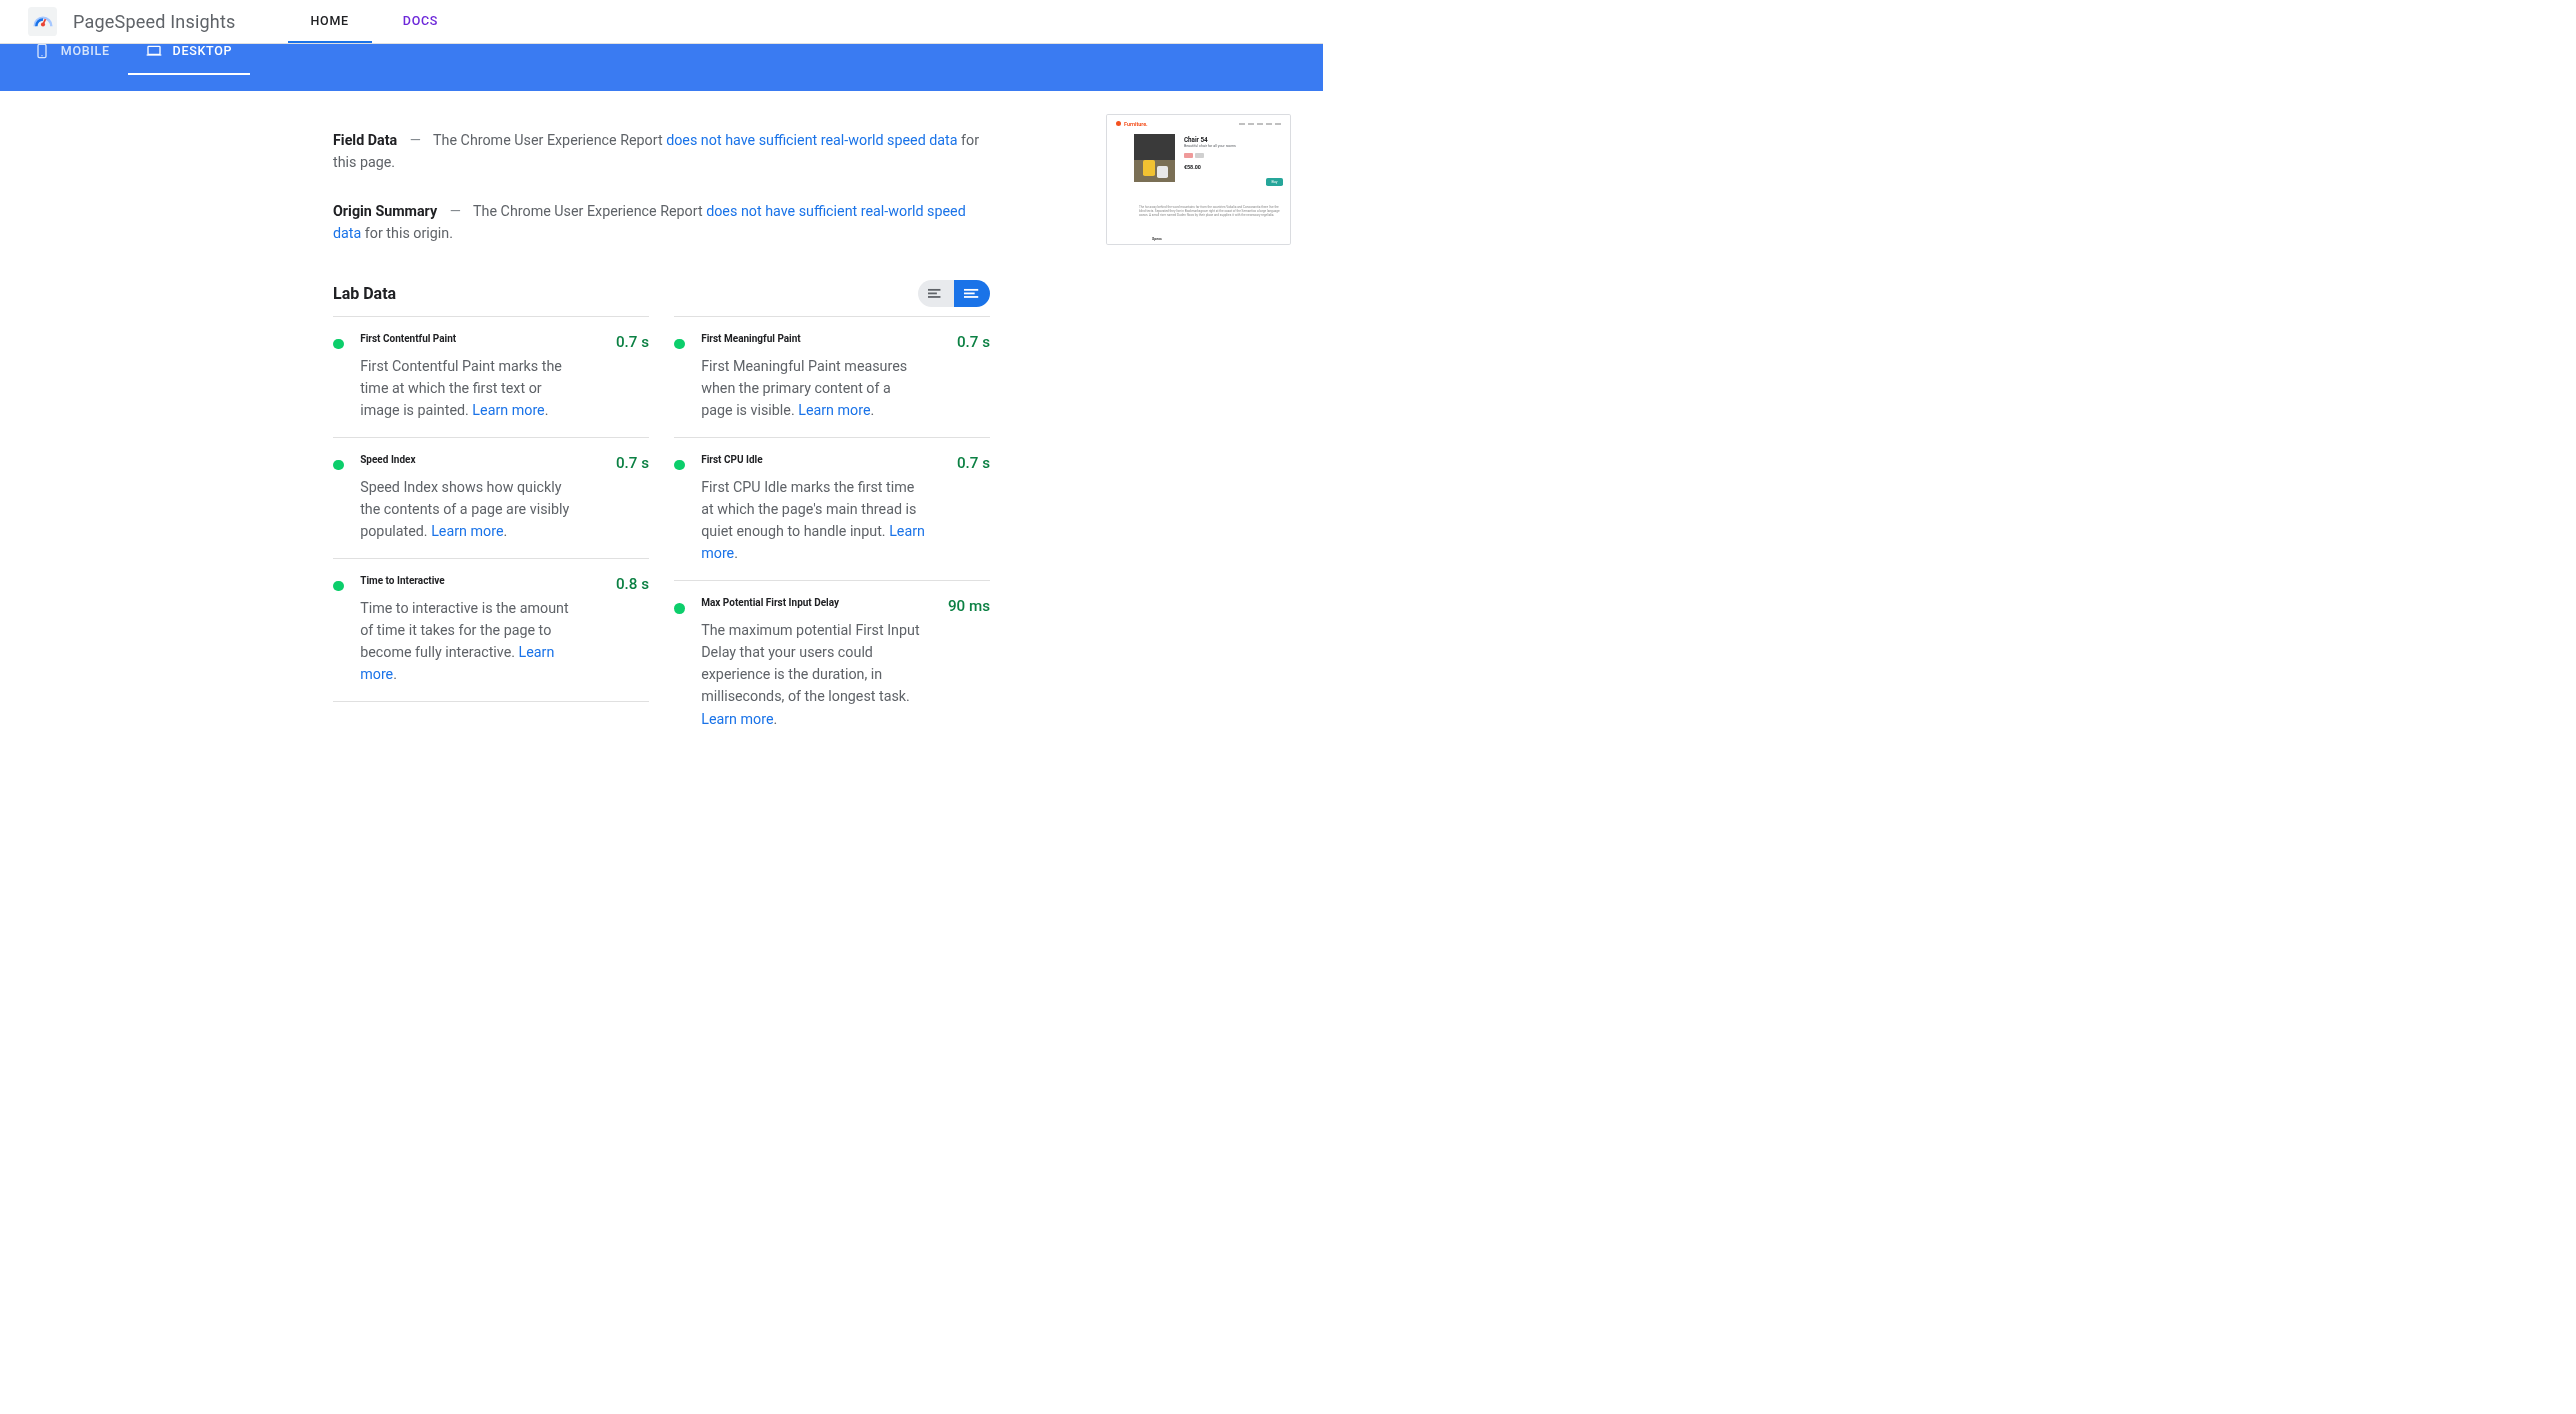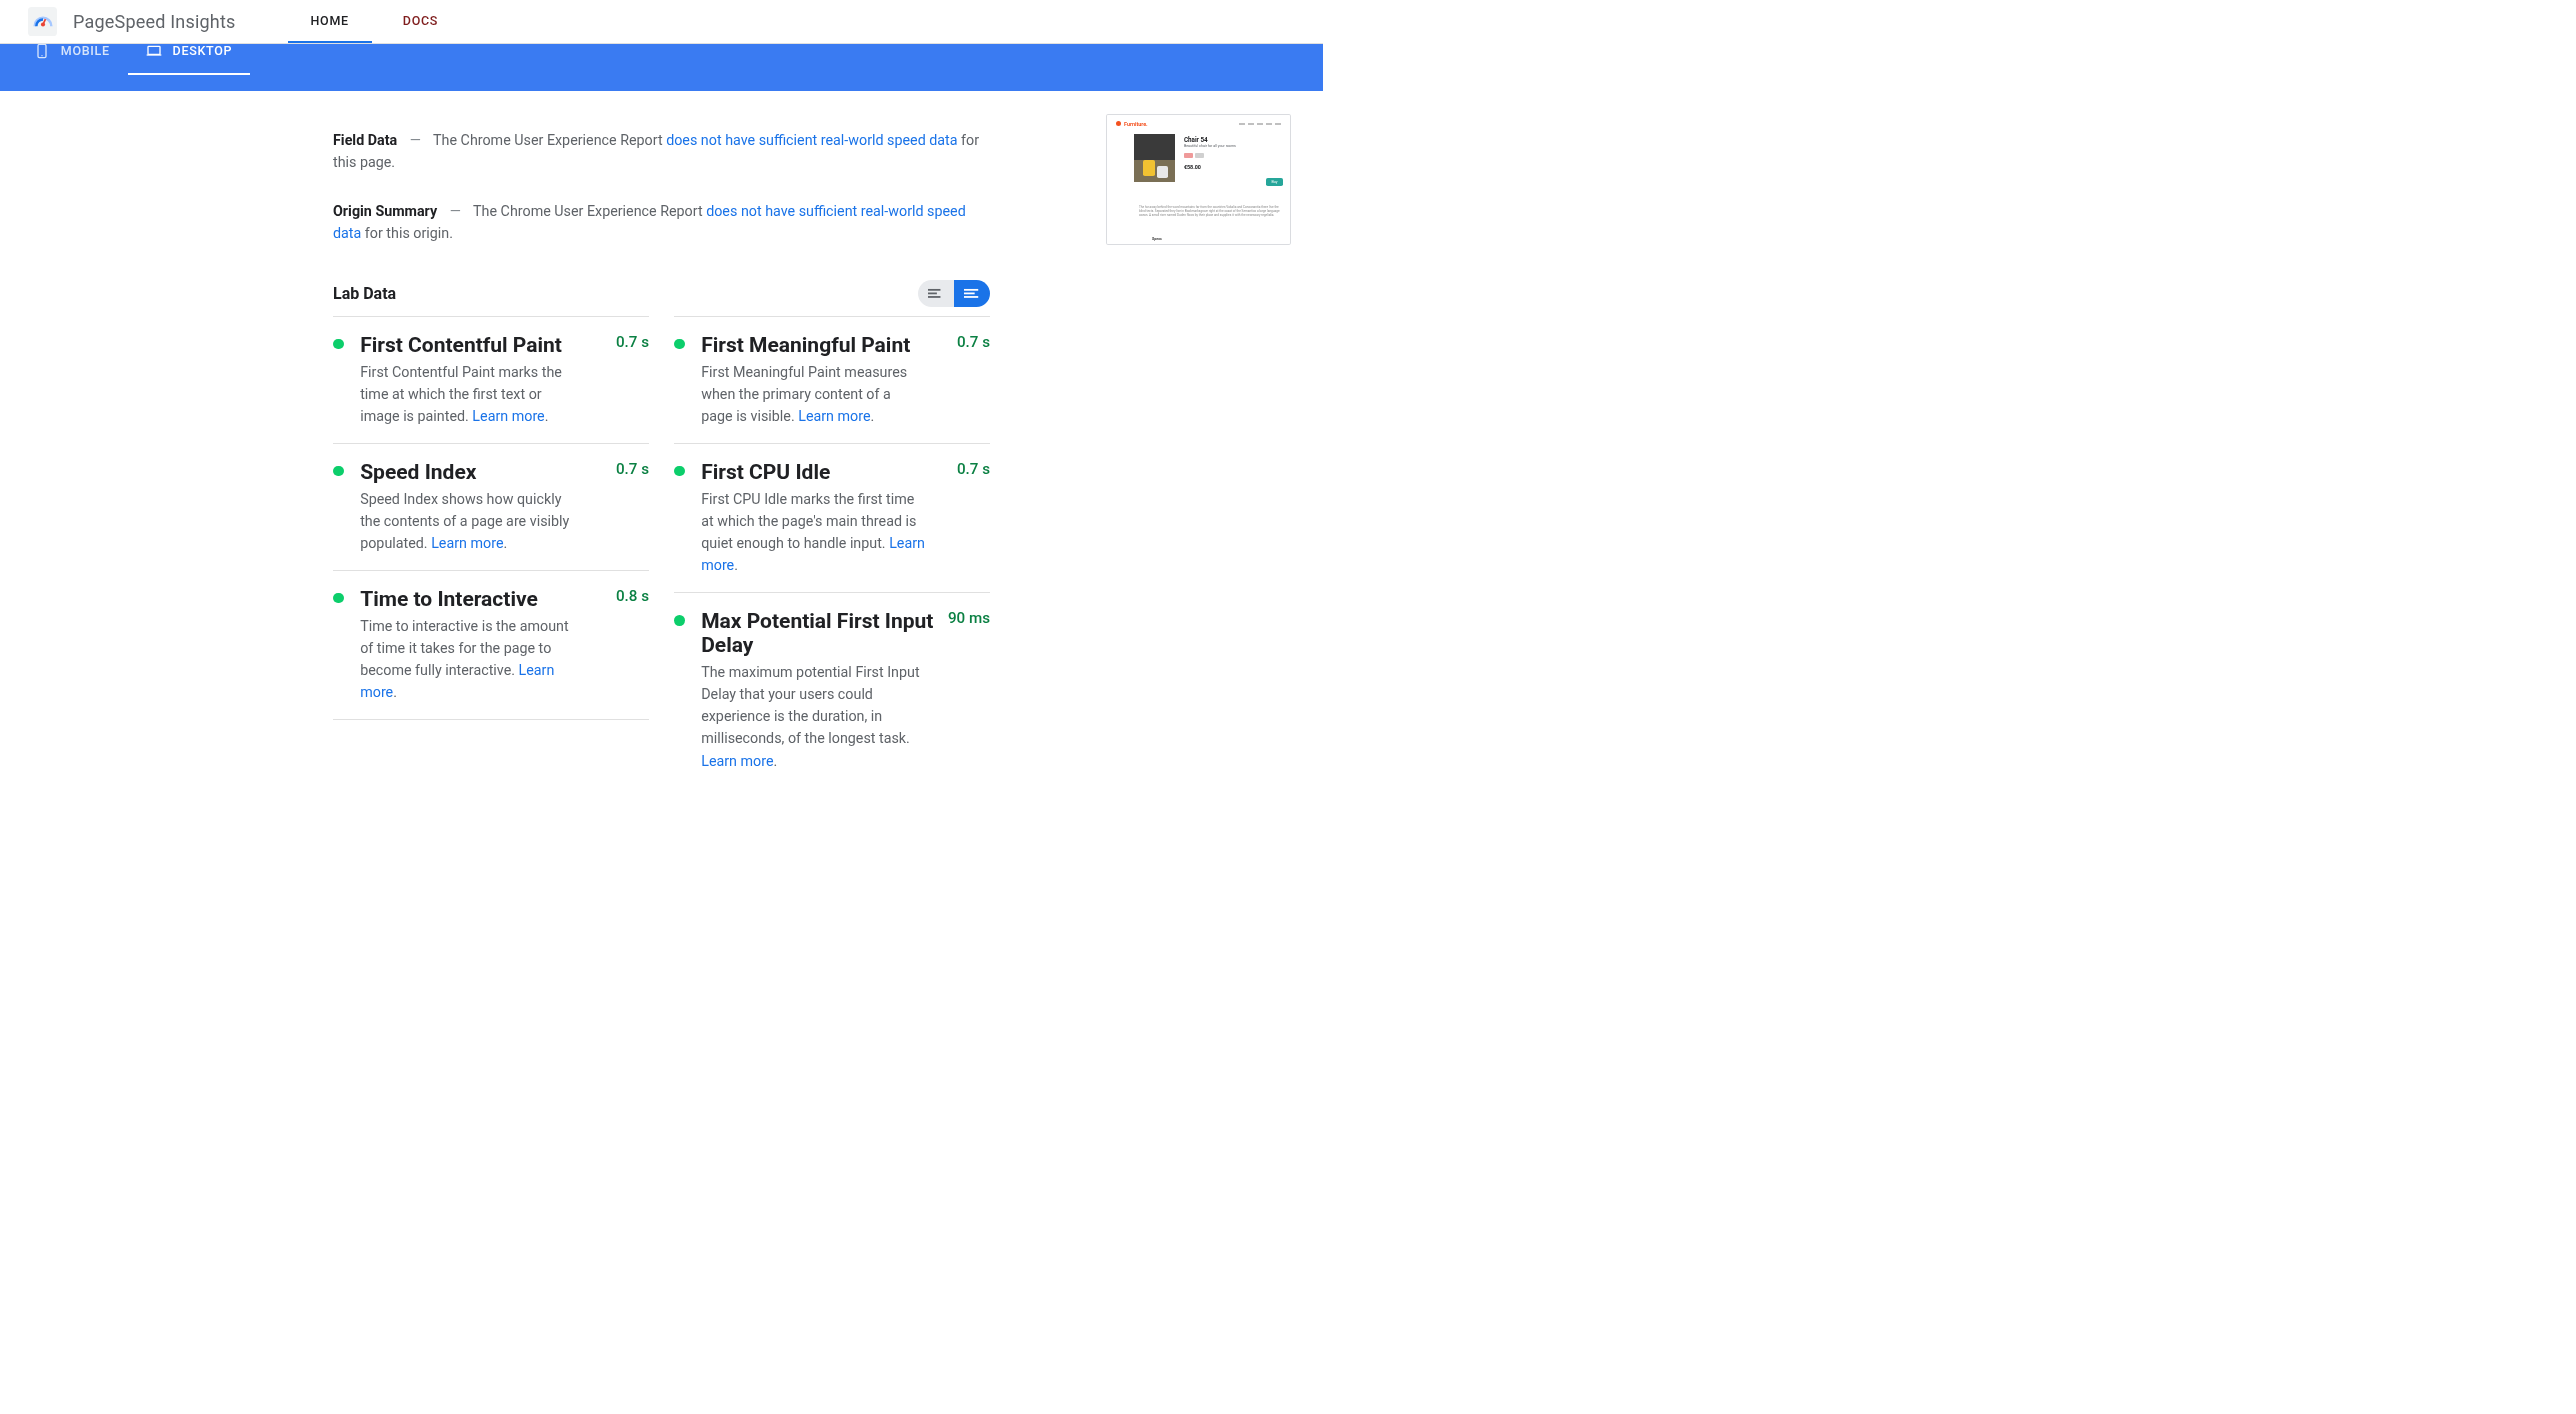--- a/index.html
+++ b/index.html
@@ -25,21 +25,21 @@
     border-radius: 3.6px;
     display: flex; align-items: center; justify-content: center;
   }
   .logo-svg { width: 20px; height: 14.3px; }
   .brand-title { font-size: 18px; color: #5f6368; font-weight: 400; letter-spacing: 0.2px; }
   .top-tabs { display: flex; gap: 8px; margin-left: 36px; height: 100%; }
   .top-tab {
     display: flex; align-items: center;
     padding: 0 23px;
     font-size: 12.5px; font-weight: 500; letter-spacing: 0.7px;
-    color: #7f1d1d; height: 100%;
+    color: #6d28d9; height: 100%;
     border-bottom: 2.7px solid transparent;
   }
   .top-tab.active { color: #202124; border-bottom-color: #1a73e8; }
   
   .devicebar {
     background: #3a7bf2;
     height: 47px;
     display: flex; align-items: flex-end;
     padding: 16px 16px;
   }
@@ -84,21 +84,21 @@
     display: grid;
     grid-template-columns: 20px 1fr auto;
     column-gap: 7.2px;
     row-gap: 3.6px;
     align-items: start;
   }
   .status-dot {
     width: 10.8px; height: 10.8px; border-radius: 50%; background: #0cce6b;
     margin-top: 5.4px;
   }
-  .metric-title { font-weight: 700; font-size: 21px; color: #202124; }
+  .metric-title { font-weight: 700; font-size: 10px; color: #202124; }
   .metric-value { font-weight: 500; font-size: 15.2px; color: #0b8043; white-space: nowrap; }
   .metric-desc {
     grid-column: 2 / 4;
     color: #5f6368; font-size: 14.3px; line-height: 1.55;
     max-width: 224px;
   }
   
   .preview {
     width: 185px;
     margin-left: auto;

